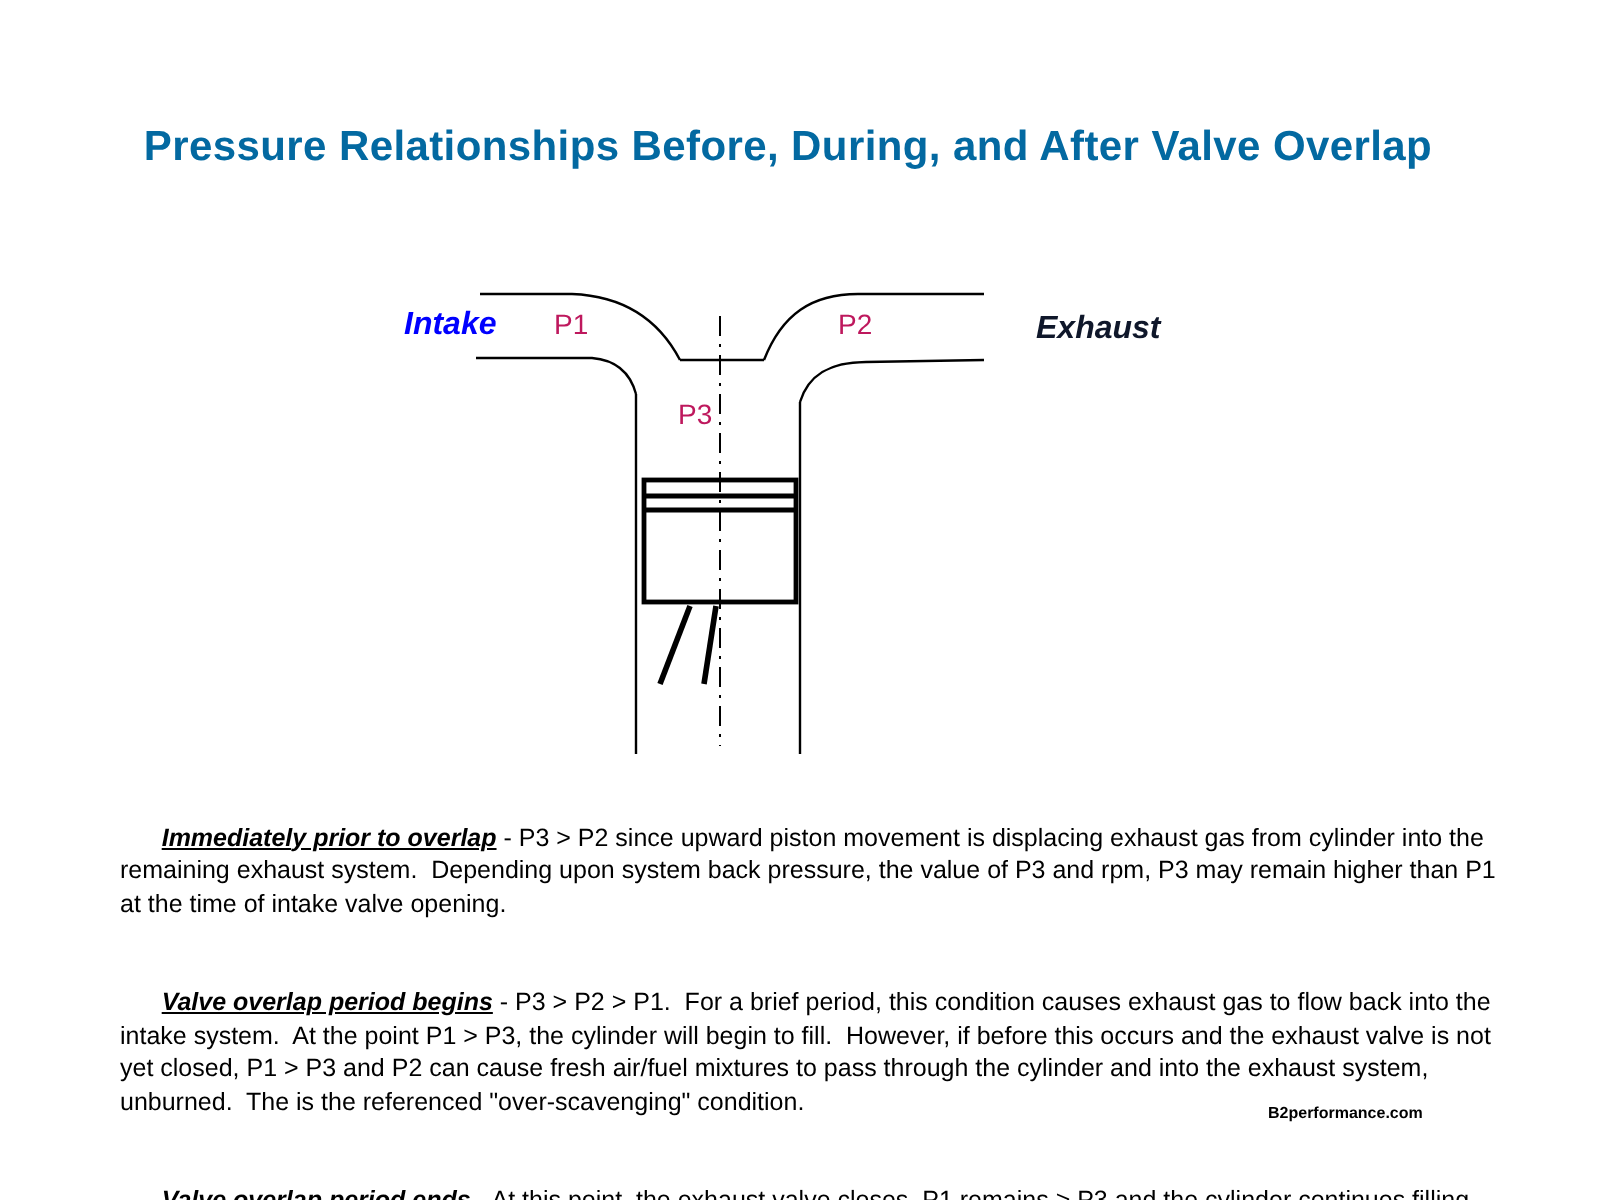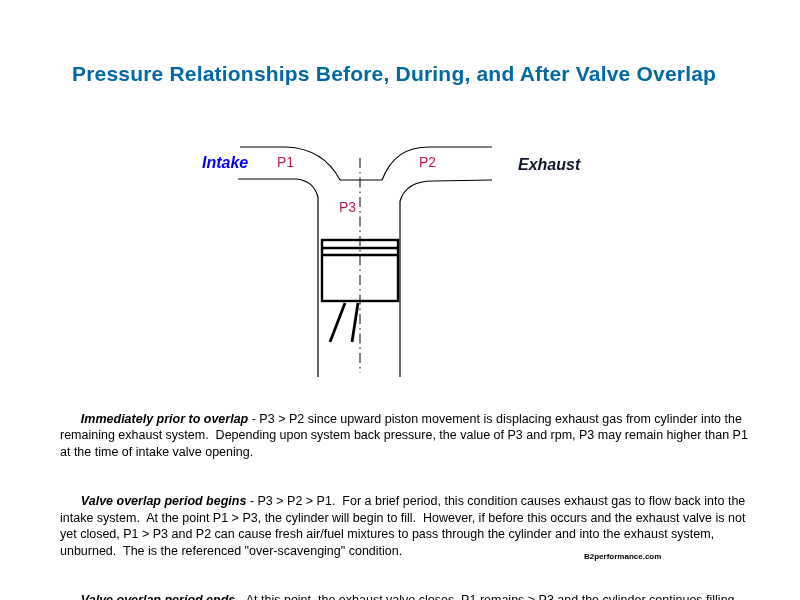--- a/index.html
+++ b/index.html
@@ -56,24 +56,25 @@
     top: 394px;
     width: 690px;
     font-size: 12.5px;
     line-height: 16.5px;
     color: #000;
   }
   .para { white-space: pre-wrap; }
   .para-heading {
     font-weight: bold;
     font-style: italic;
+    text-decoration: underline;
   }
   .footer-credit {
     position: absolute;
-    left: 584px;
+    left: 634px;
     top: 552px;
     font-size: 8px;
     font-weight: bold;
     letter-spacing: 0px;
     color: #000;
     white-space: nowrap;
   }
 </style>
 </head>
 <body>

